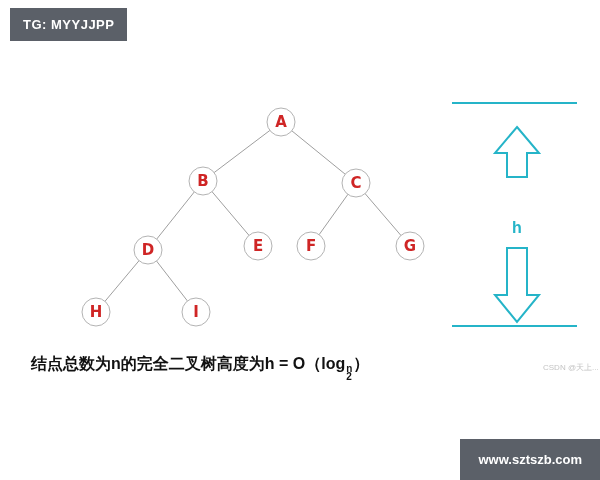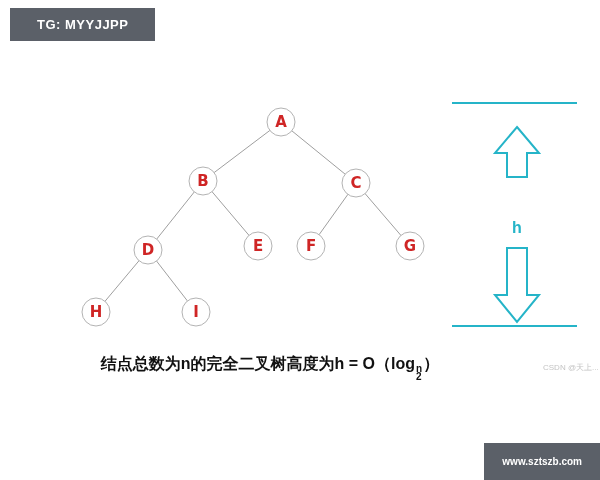--- a/index.html
+++ b/index.html
@@ -6,46 +6,47 @@
   body{
     width:600px;height:480px;background:#ffffff;
     font-family:"Liberation Sans",sans-serif;
     position:relative;overflow:hidden;
   }
   .canvas{position:absolute;inset:0;}
   .tg-badge{
     position:absolute;left:10px;top:8px;
     background:var(--badge-bg);color:var(--badge-text);
     font-size:13px;font-weight:bold;letter-spacing:0.5px;
-    padding:9px 27px;
+    padding:9px 13px;
   }
   .site-badge{
     position:absolute;right:0;bottom:0;
     background:var(--badge-bg);color:var(--badge-text);
-    font-size:10px;font-weight:bold;
+    font-size:13px;font-weight:bold;
     padding:13px 18px;
   }
   svg#diagram{position:absolute;left:0;top:0;}
   .edge{stroke:var(--edge);stroke-width:1;}
   .node-circle{fill:#ffffff;stroke:var(--node-circle);stroke-width:1;}
   .node-label{
     fill:var(--node-letter);font-size:15px;font-weight:bold;
     text-anchor:middle;font-family:"DejaVu Sans",sans-serif;
   }
   .hline{stroke:var(--accent-cyan);stroke-width:2;}
   .harrow{stroke:var(--accent-cyan);stroke-width:2;fill:#ffffff;stroke-linejoin:miter;}
   .hlabel{
     fill:var(--accent-cyan);font-size:16px;font-weight:bold;
     text-anchor:middle;font-family:"Liberation Sans",sans-serif;
   }
   .caption{
     position:absolute;left:0;top:354px;width:540px;
-    text-align:center;font-size:16px;font-weight:bold;
+    font-size:16px;font-weight:bold;
     color:var(--caption-text);
     font-family:"Liberation Sans",sans-serif;
+    padding-left:31px;
   }
   .logstack{
     display:inline-flex;flex-direction:column;align-items:flex-start;
     line-height:0.8;font-size:10px;vertical-align:-3px;margin:0 1px;
   }
   .watermark{
     position:absolute;left:543px;top:362px;
     font-size:8px;color:var(--watermark);white-space:nowrap;text-align:right;
   }
 </style>

